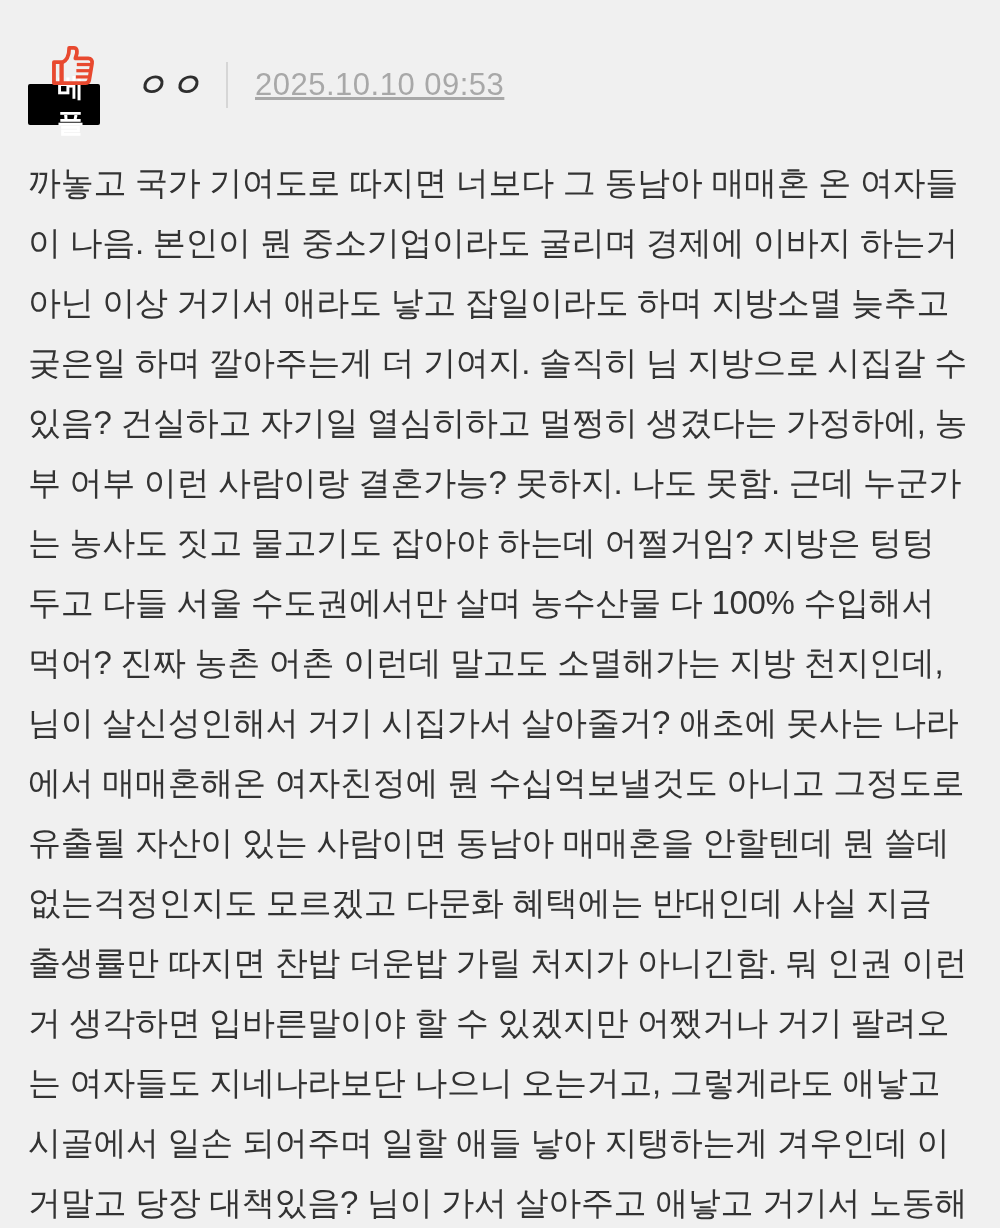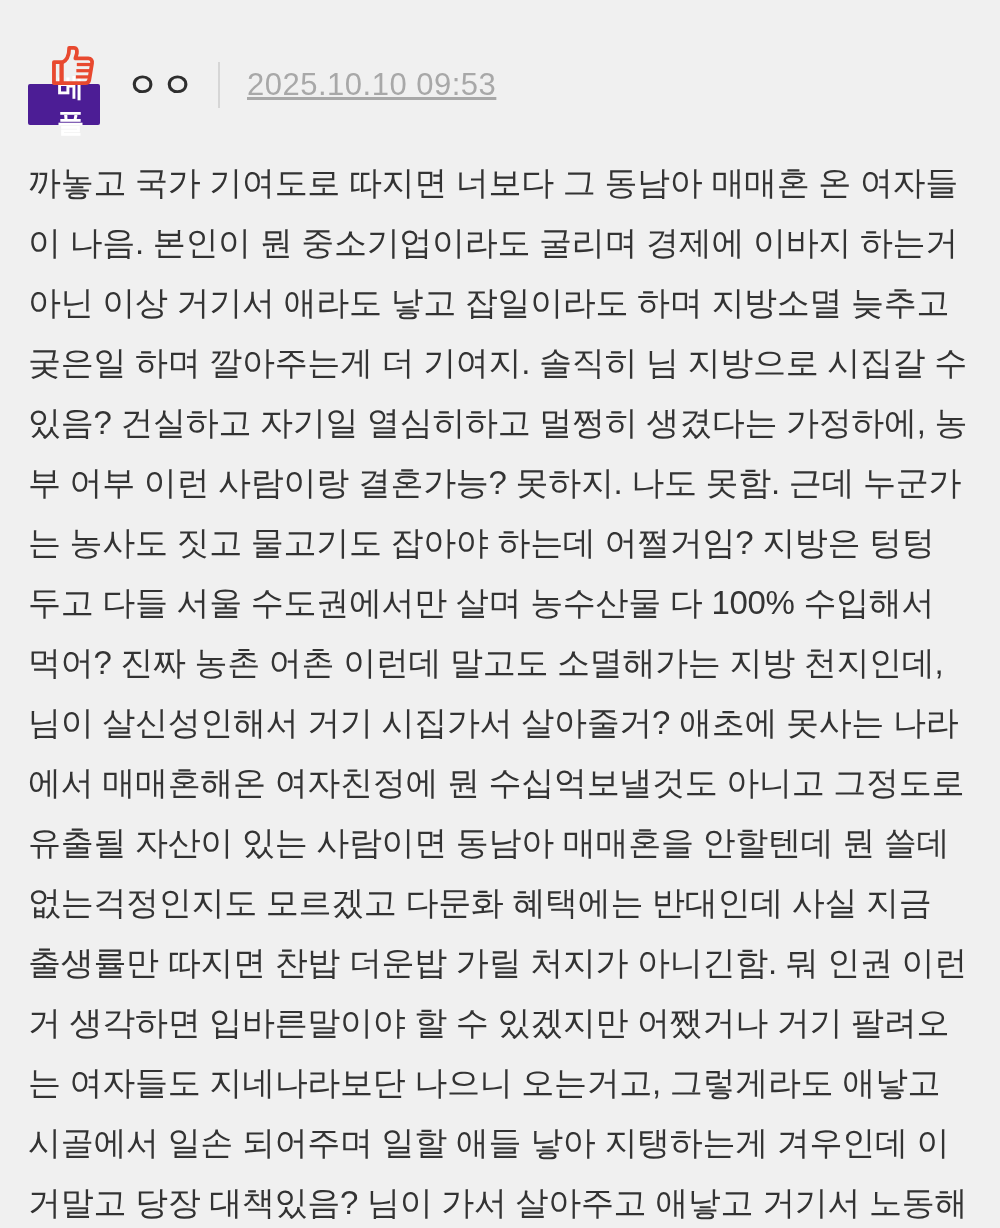--- a/index.html
+++ b/index.html
@@ -34,34 +34,35 @@
     transform: translateX(9px);
     margin-bottom: -1px;
   }
   .best-badge .badge-label {
     display: flex;
     align-items: center;
     justify-content: center;
     width: 72px;
     height: 41px;
     box-sizing: border-box;
-    background: #4c1d95;
+    background: #000000;
     color: #ffffff;
     font-size: 27px;
     font-weight: bold;
     border-radius: 2px;
     letter-spacing: 0px;
     padding-left: 29px;
   }
   .author {
-    margin-left: 26px;
+    margin-left: 34px;
     font-size: 33px;
     font-weight: 600;
     color: #2e2e2e;
     letter-spacing: 2px;
+    font-style: italic;
   }
   .header-divider {
     width: 2px;
     height: 46px;
     background: #d6d6d6;
     margin: 0 27px 0 22px;
     flex: 0 0 auto;
   }
   .timestamp {
     font-size: 31px;

